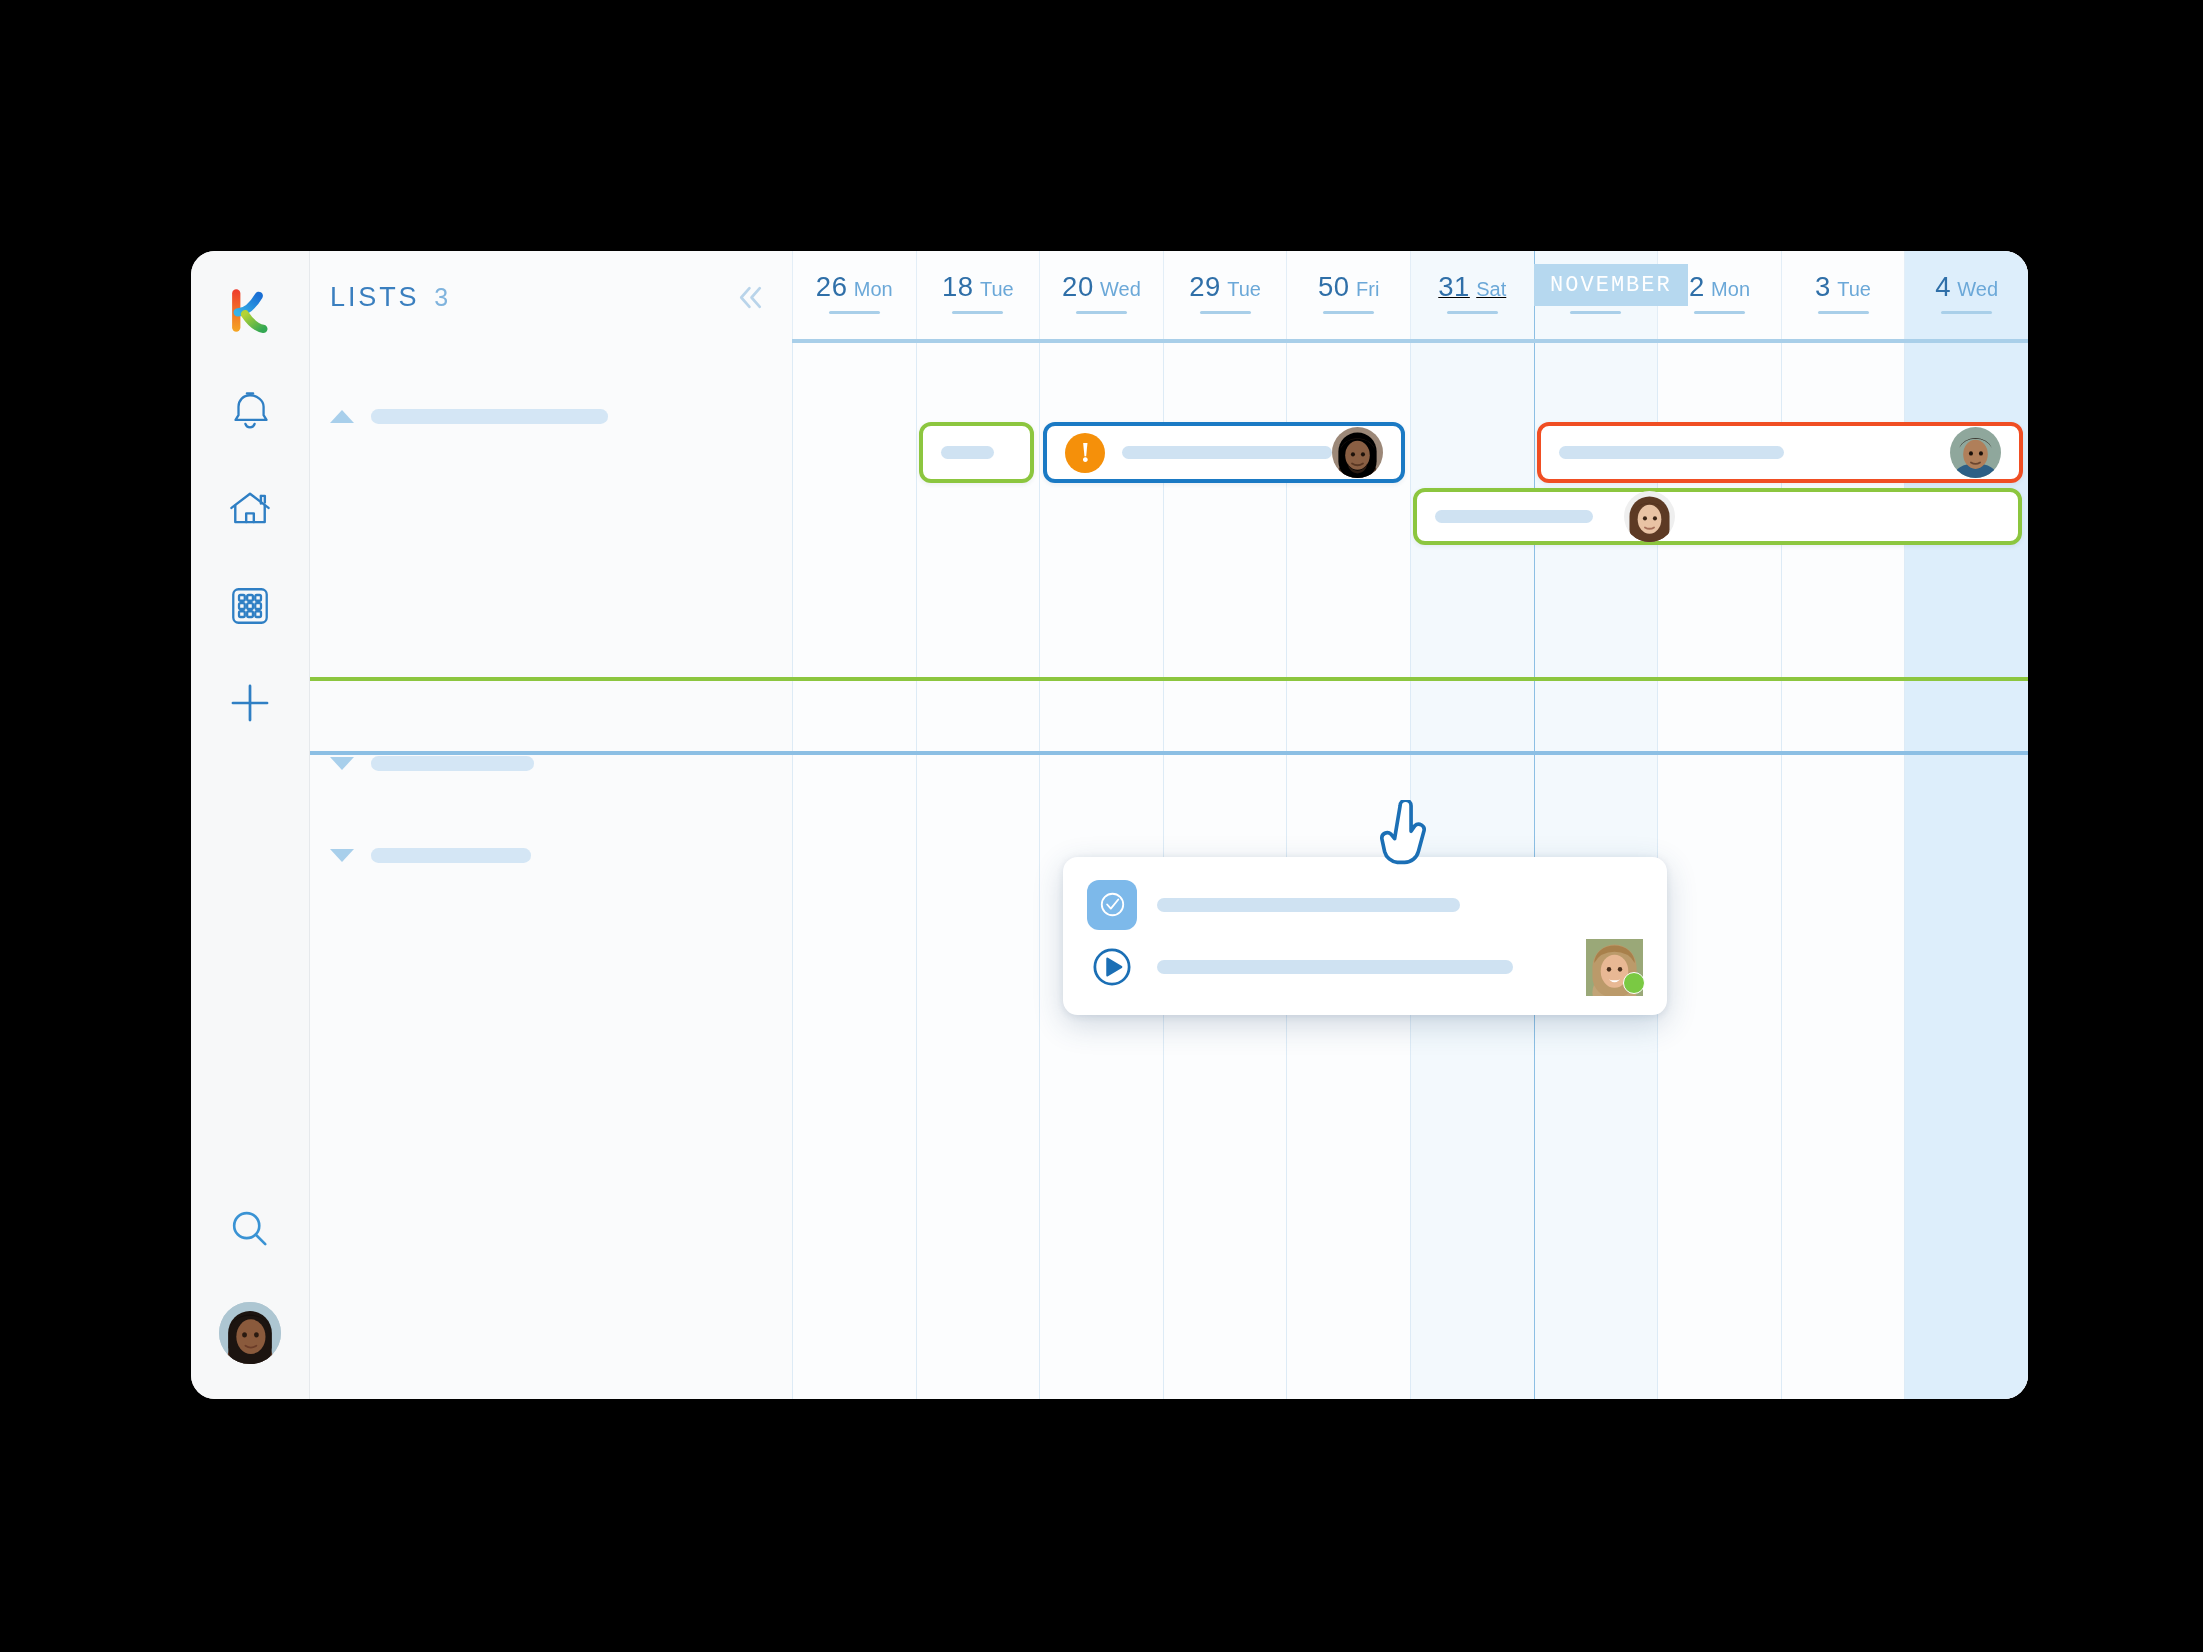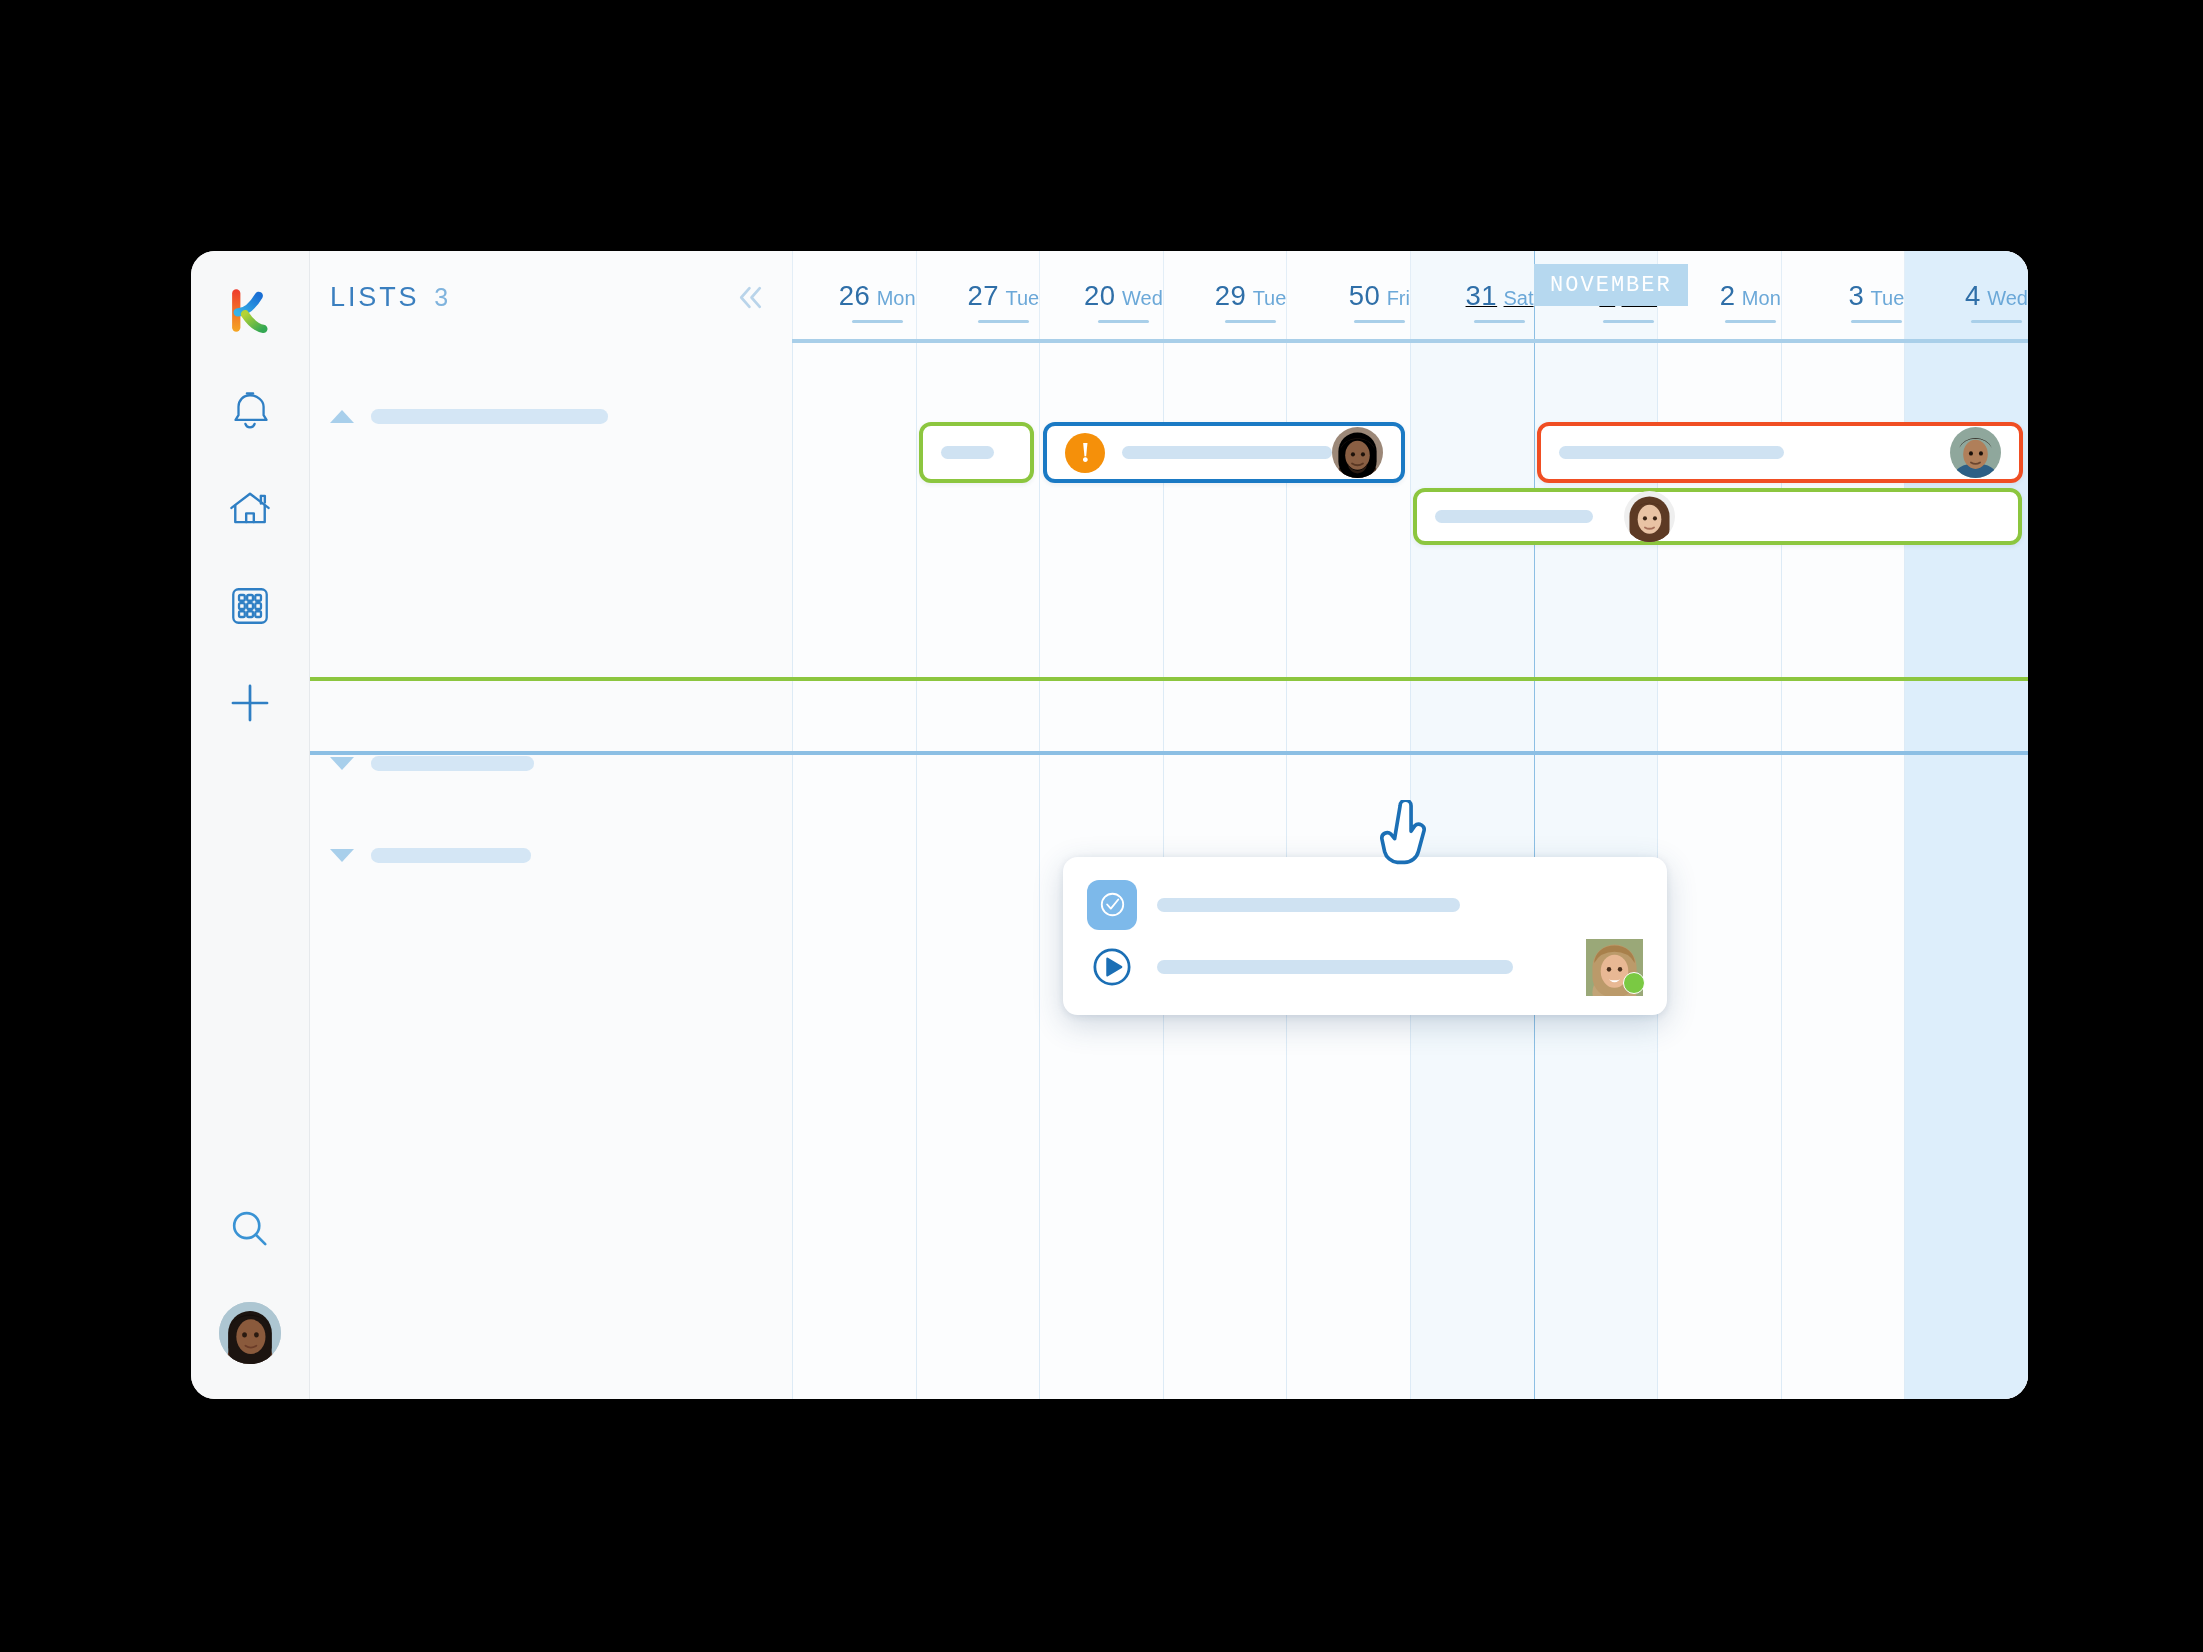--- a/index.html
+++ b/index.html
@@ -73,22 +73,22 @@
     font-size: 25px; color: #7fb3dd; margin-left: 14.7px;
   }
   #collapse-btn { margin-left: auto; color: #b9d4ea; display: flex; }
 
   
   #cal-header { flex: 1; display: flex; position: relative; background: #fcfdfe; }
   .day-col-head {
     flex: 1 0 0;
     border-left: 0.9px solid #e3eef7;
     position: relative;
-    display: flex; align-items: flex-end; justify-content: flex-end;
-    padding-bottom: 20px;
+    display: flex; align-items: flex-end; justify-content: center;
+    padding-bottom: 29px;
   }
   .day-col-head.weekend { background: #f3f9fd; text-decoration: underline; }
   .day-col-head.today   { background: #ddeefb; }
   .day-col-head.month-start { border-left: 1.8px solid #8cbfe4; }
   .day-label { text-align: center; position: relative; }
   .day-num {
     font-size: 27.5px; color: #2f6fa8; font-weight: 400;
     letter-spacing: 0.5px;
   }
   .day-dow {
@@ -312,21 +312,21 @@
             <polyline points="16,8 8,17 16,26"></polyline>
             <polyline points="26,8 18,17 26,26"></polyline>
           </svg>
         </span>
       </div>
       <div id="cal-header">
           <div class="day-col-head">
             <div class="day-label"><span class="day-num">26</span><span class="day-dow">Mon</span><div class="day-underline"></div></div>
           </div>
           <div class="day-col-head">
-            <div class="day-label"><span class="day-num">27</span><span class="day-dow">Tue</span><div class="day-underline"></div></div>
+            <div class="day-label"><span class="day-num">18</span><span class="day-dow">Tue</span><div class="day-underline"></div></div>
           </div>
           <div class="day-col-head">
             <div class="day-label"><span class="day-num">20</span><span class="day-dow">Wed</span><div class="day-underline"></div></div>
           </div>
           <div class="day-col-head">
             <div class="day-label"><span class="day-num">29</span><span class="day-dow">Tue</span><div class="day-underline"></div></div>
           </div>
           <div class="day-col-head">
             <div class="day-label"><span class="day-num">50</span><span class="day-dow">Fri</span><div class="day-underline"></div></div>
           </div>

